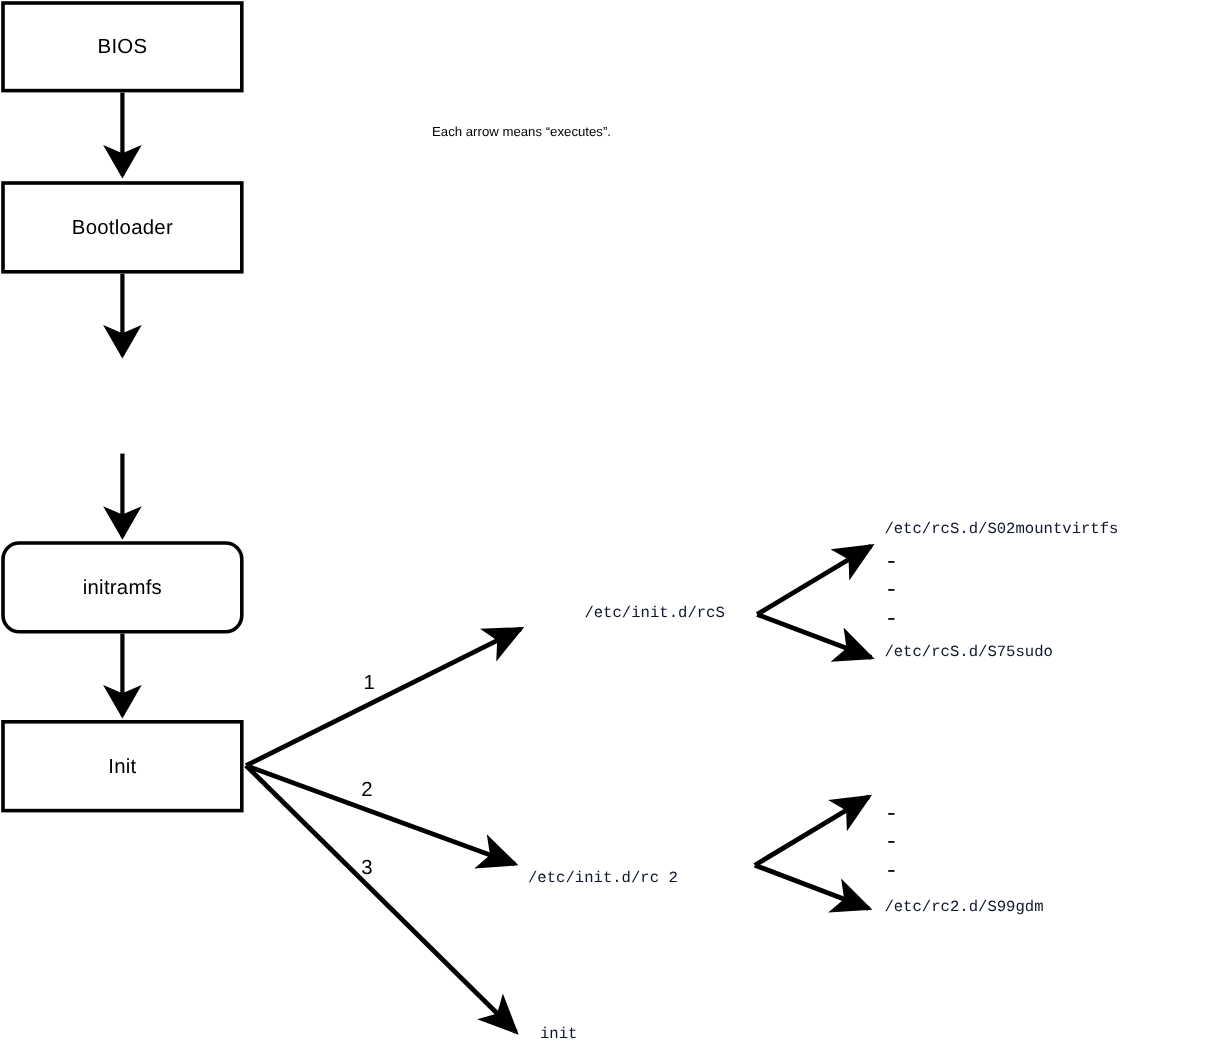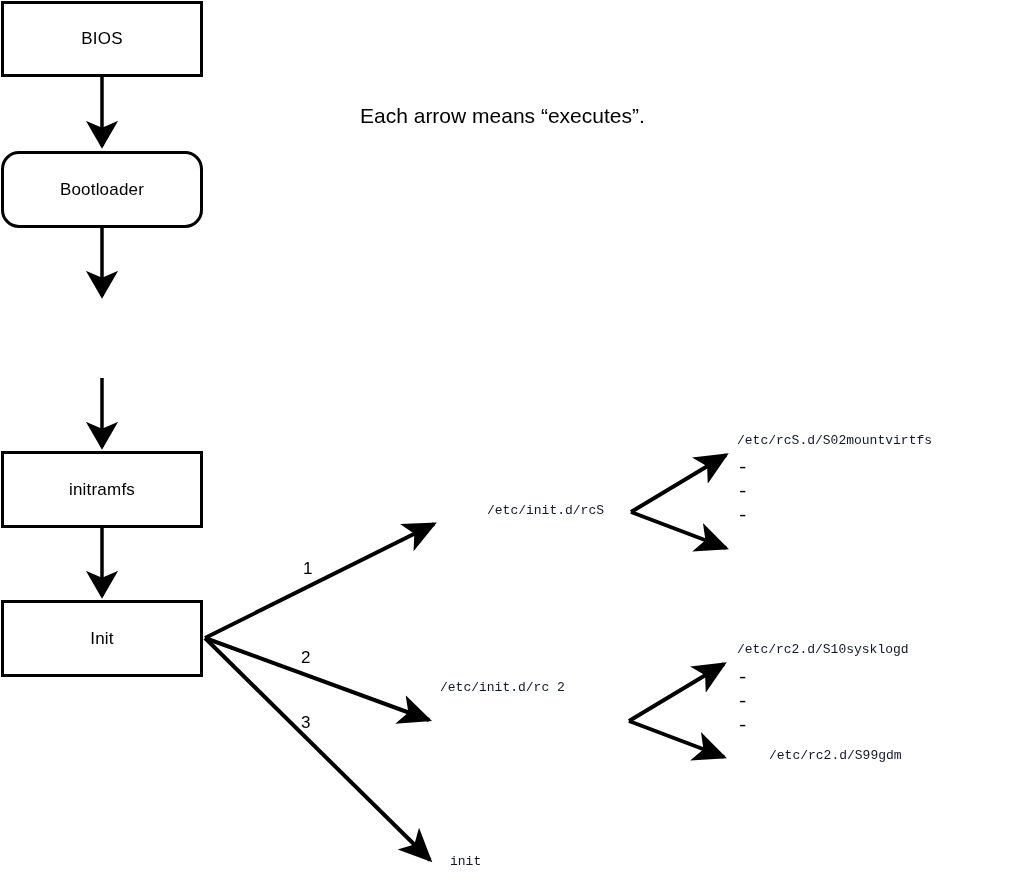--- a/index.html
+++ b/index.html
@@ -35,21 +35,21 @@
   .node-label {
     font-family: "Liberation Sans", sans-serif;
     font-size: 17px;
     color: #000000;
     letter-spacing: 0.2px;
     white-space: nowrap;
   }
   .caption {
     position: absolute;
     font-family: "Liberation Sans", sans-serif;
-    font-size: 21px;
+    font-size: 11px;
     color: #000000;
     white-space: nowrap;
   }
   .edge-num {
     position: absolute;
     font-family: "Liberation Sans", sans-serif;
     font-size: 17px;
     color: #000000;
     white-space: nowrap;
   }
@@ -106,49 +106,49 @@
     <g stroke="#000000" stroke-width="4" fill="none">
       <line x1="629" y1="721" x2="724" y2="664" marker-end="url(#ah)"></line>
       <line x1="629" y1="721" x2="724" y2="757" marker-end="url(#ah)"></line>
     </g>
   </svg>
 
   <div class="node-box" style="left:1px; top:1px; width:202px; height:76px;">
     <span class="node-label">BIOS</span>
   </div>
 
-  <div class="node-box" style="left:1px; top:151px; width:202px; height:77px;border-radius:18px;">
+  <div class="node-box" style="left:1px; top:151px; width:202px; height:77px;">
     <span class="node-label">Bootloader</span>
   </div>
 
 
-  <div class="node-box" style="left:1px; top:451px; width:202px; height:77px;">
+  <div class="node-box" style="left:1px; top:451px; width:202px; height:77px;border-radius:15px;">
     <span class="node-label">initramfs</span>
   </div>
 
   <div class="node-box" style="left:1px; top:600px; width:202px; height:77px;">
     <span class="node-label">Init</span>
   </div>
 
   <div class="caption" style="left:360px; top:104px;">Each arrow means “executes”.</div>
 
   <div class="edge-num" style="left:303px; top:559px;">1</div>
   <div class="edge-num" style="left:301px; top:648px;">2</div>
   <div class="edge-num" style="left:301px; top:713px;">3</div>
 
   <div class="mono-label" style="left:447px; top:504px;margin-left:40px;">/etc/init.d/rcS</div>
 
-  <div class="mono-label" style="left:440px; top:681px;text-align:center;">/etc/init.d/rc 2</div>
+  <div class="mono-label" style="left:440px; top:725px;text-align:center;">/etc/init.d/rc 2</div>
 
   <div class="mono-label" style="left:450px; top:855px;">init</div>
 
   <div class="mono-label" style="left:737px; top:434px;">/etc/rcS.d/S02mountvirtfs</div>
   <div class="dash-label" style="left:737px; top:459px;">-</div>
   <div class="dash-label" style="left:737px; top:483px;">-</div>
   <div class="dash-label" style="left:737px; top:507px;">-</div>
+  <div class="mono-label" style="left:737px; top:537px;">/etc/rcS.d/S75sudo</div>
 
-  <div class="mono-label" style="left:737px; top:643px;">/etc/rc2.d/S10sysklogd</div>
   <div class="dash-label" style="left:737px; top:669px;">-</div>
   <div class="dash-label" style="left:737px; top:693px;">-</div>
   <div class="dash-label" style="left:737px; top:717px;">-</div>
-  <div class="mono-label" style="left:737px; top:749px;margin-left:32px;">/etc/rc2.d/S99gdm</div>
+  <div class="mono-label" style="left:737px; top:749px;">/etc/rc2.d/S99gdm</div>
 
 </div>
 
 </body></html>

